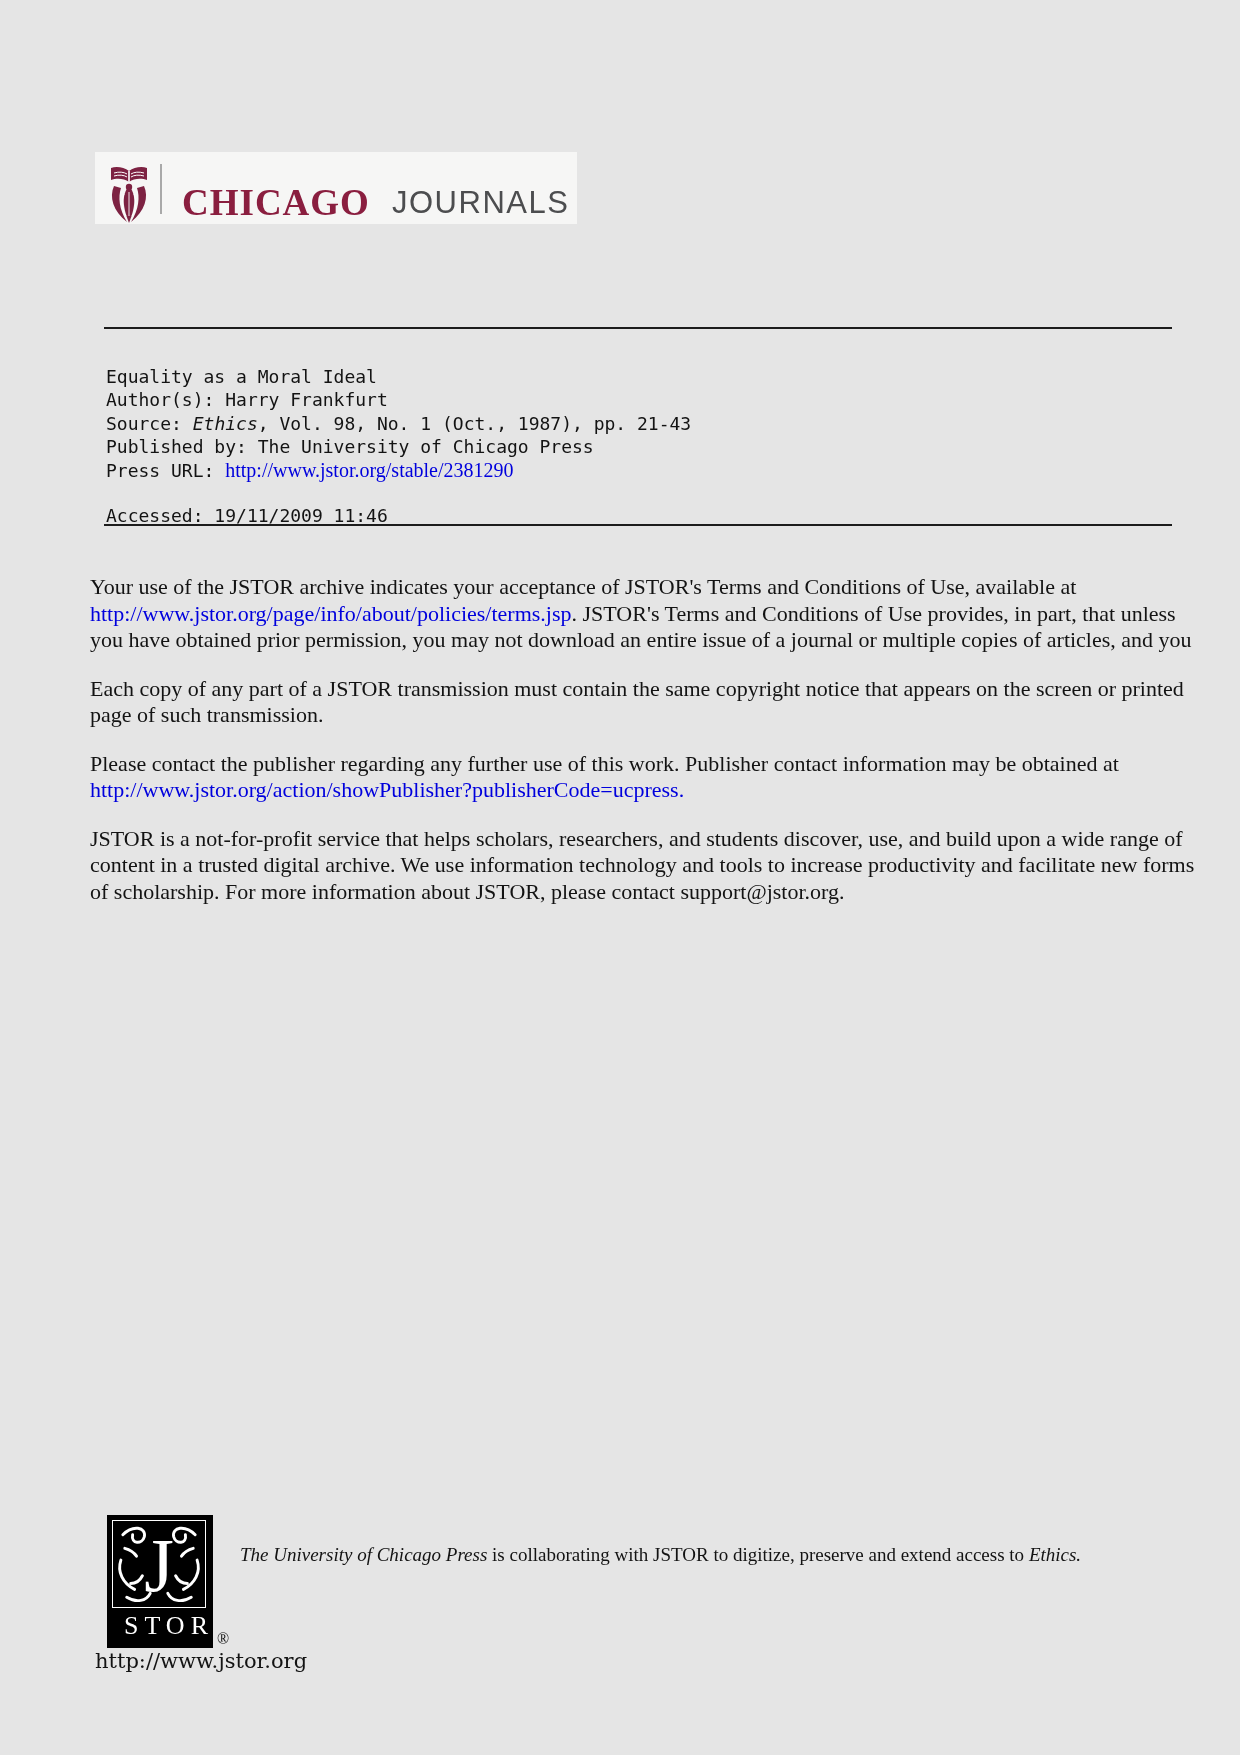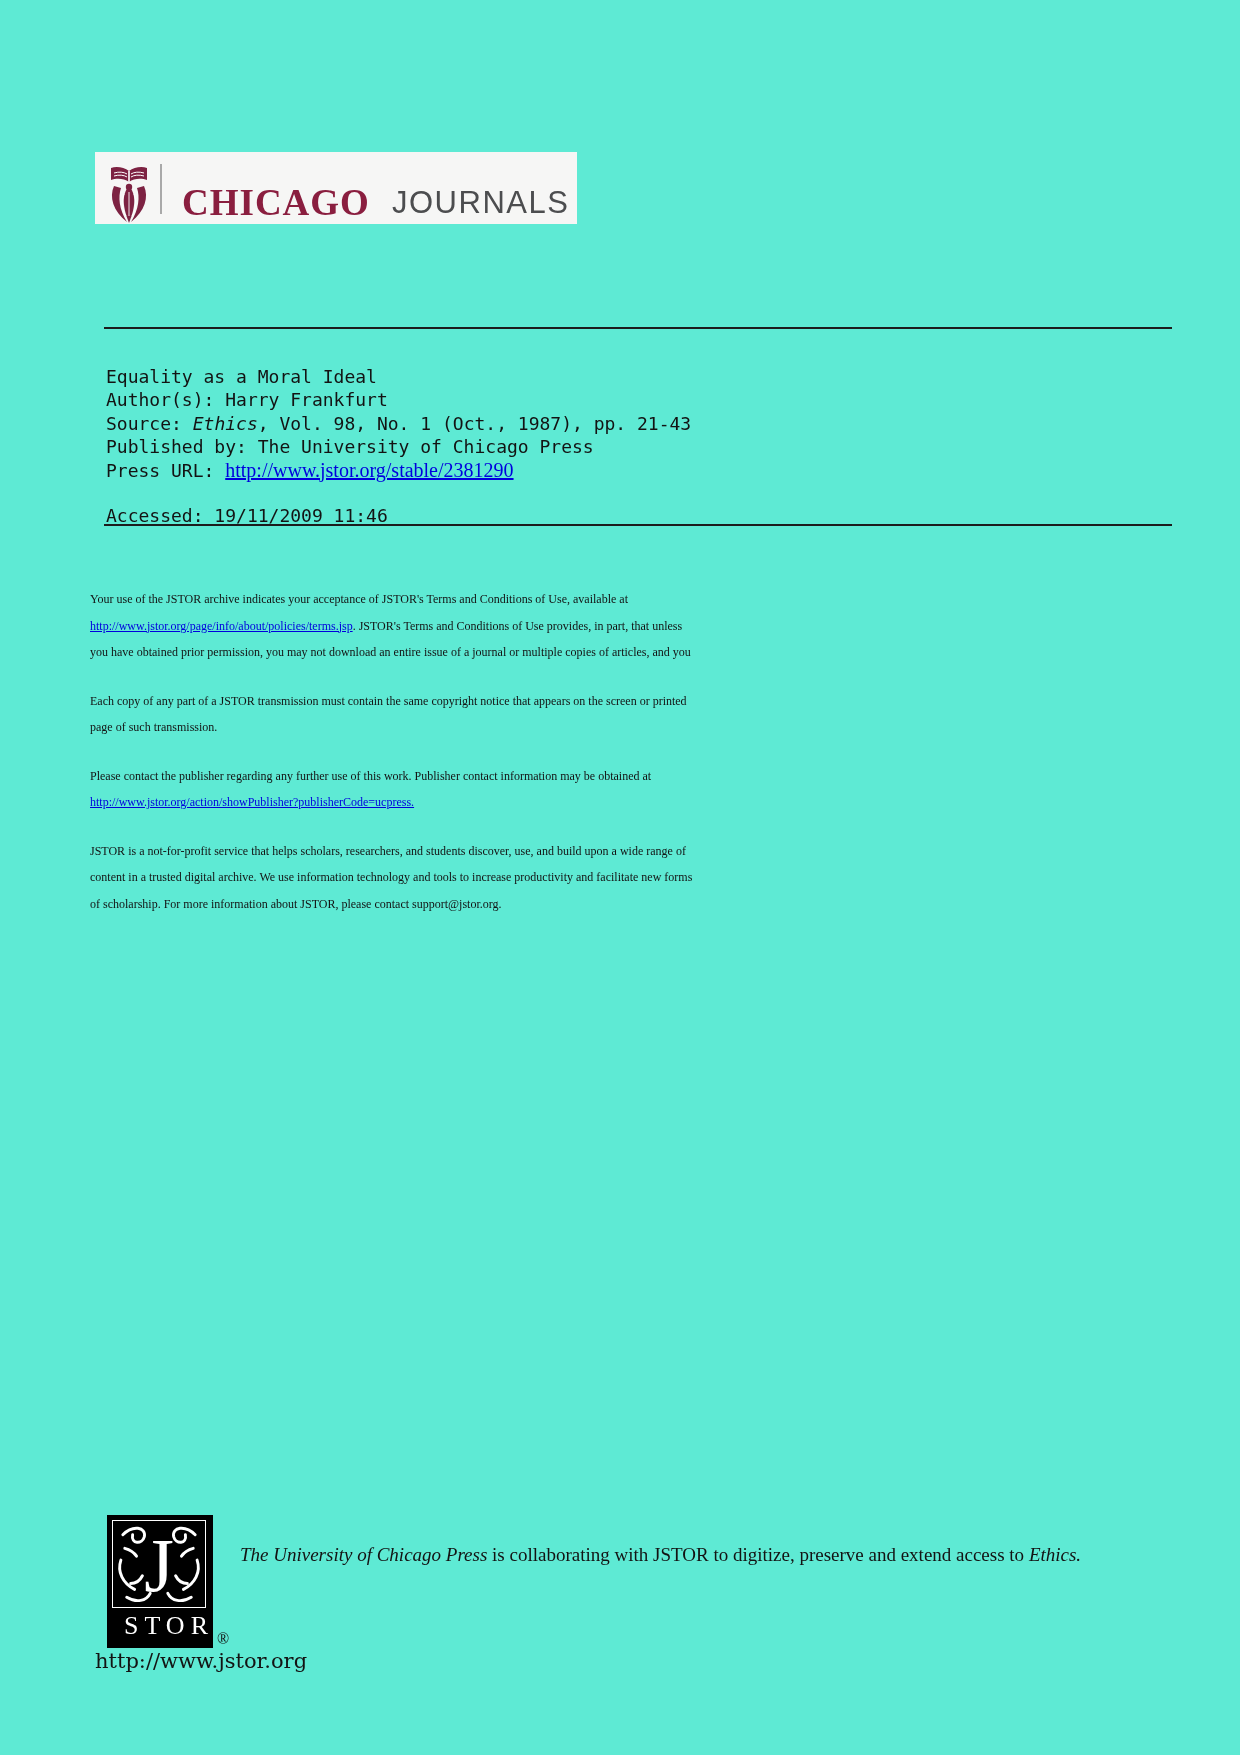--- a/index.html
+++ b/index.html
@@ -4,21 +4,21 @@
 <style>
   * { margin: 0; padding: 0; box-sizing: border-box; }
   html, body { background: #ffffff; }
   body { font-family: "Liberation Serif", "DejaVu Serif", serif; color: #111; }
 
   .page {
     position: relative;
     width: 1240px;
     height: 1755px;
     margin: 0 auto;
-    background: #5eead4;
+    background: #e5e5e5;
     overflow: hidden;
   }
 
   
   .masthead {
     position: absolute;
     left: 95px; top: 152px;
     width: 482px; height: 72px;
     background: #f6f6f5;
   }
@@ -73,34 +73,33 @@
     line-height: 23.4px;
     color: #131313;
     white-space: nowrap;
   }
   .meta em { font-style: italic; }
   .meta .accessed { margin-top: 22px; }
 
   
   .lnk {
     color: #0000dd;
-    text-decoration: underline;
     cursor: pointer;
   }
   .meta-lnk {
     font-family: "Liberation Serif", "DejaVu Serif", serif;
     font-size: 20px;
   }
 
   
   .terms {
     position: absolute;
-    left: 90px; top: 586px;
+    left: 90px; top: 574px;
     width: 1090px;
-    font-size: 12px;
+    font-size: 22px;
     line-height: 26.5px;
     color: #131313;
   }
   .terms p { margin-bottom: 22px; }
   .tl { white-space: nowrap; }
 
   
   .collab {
     position: absolute;
     left: 240px; top: 1512px;

